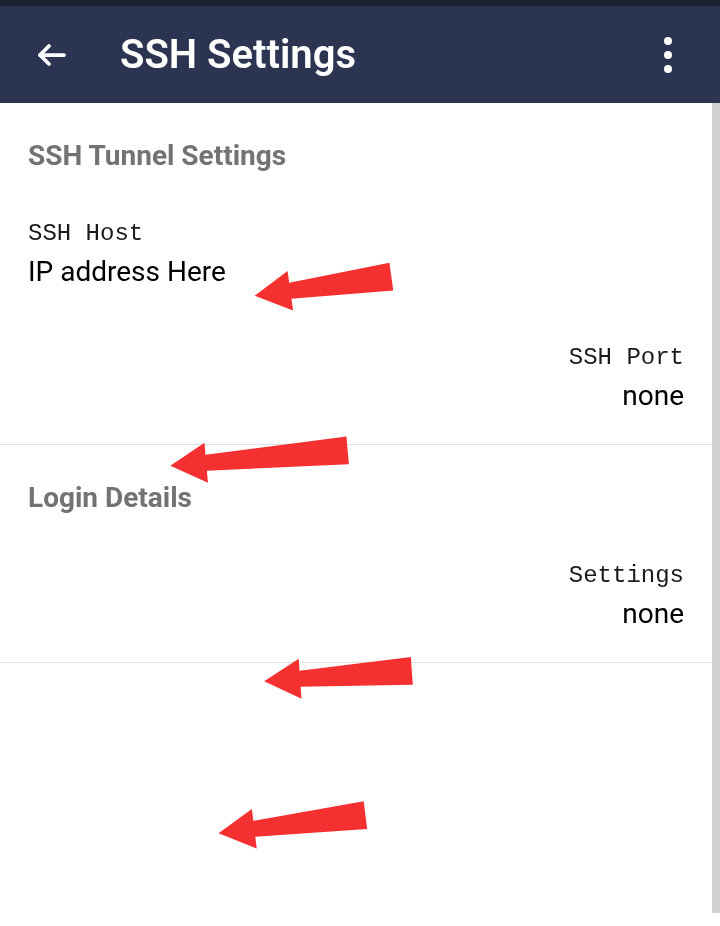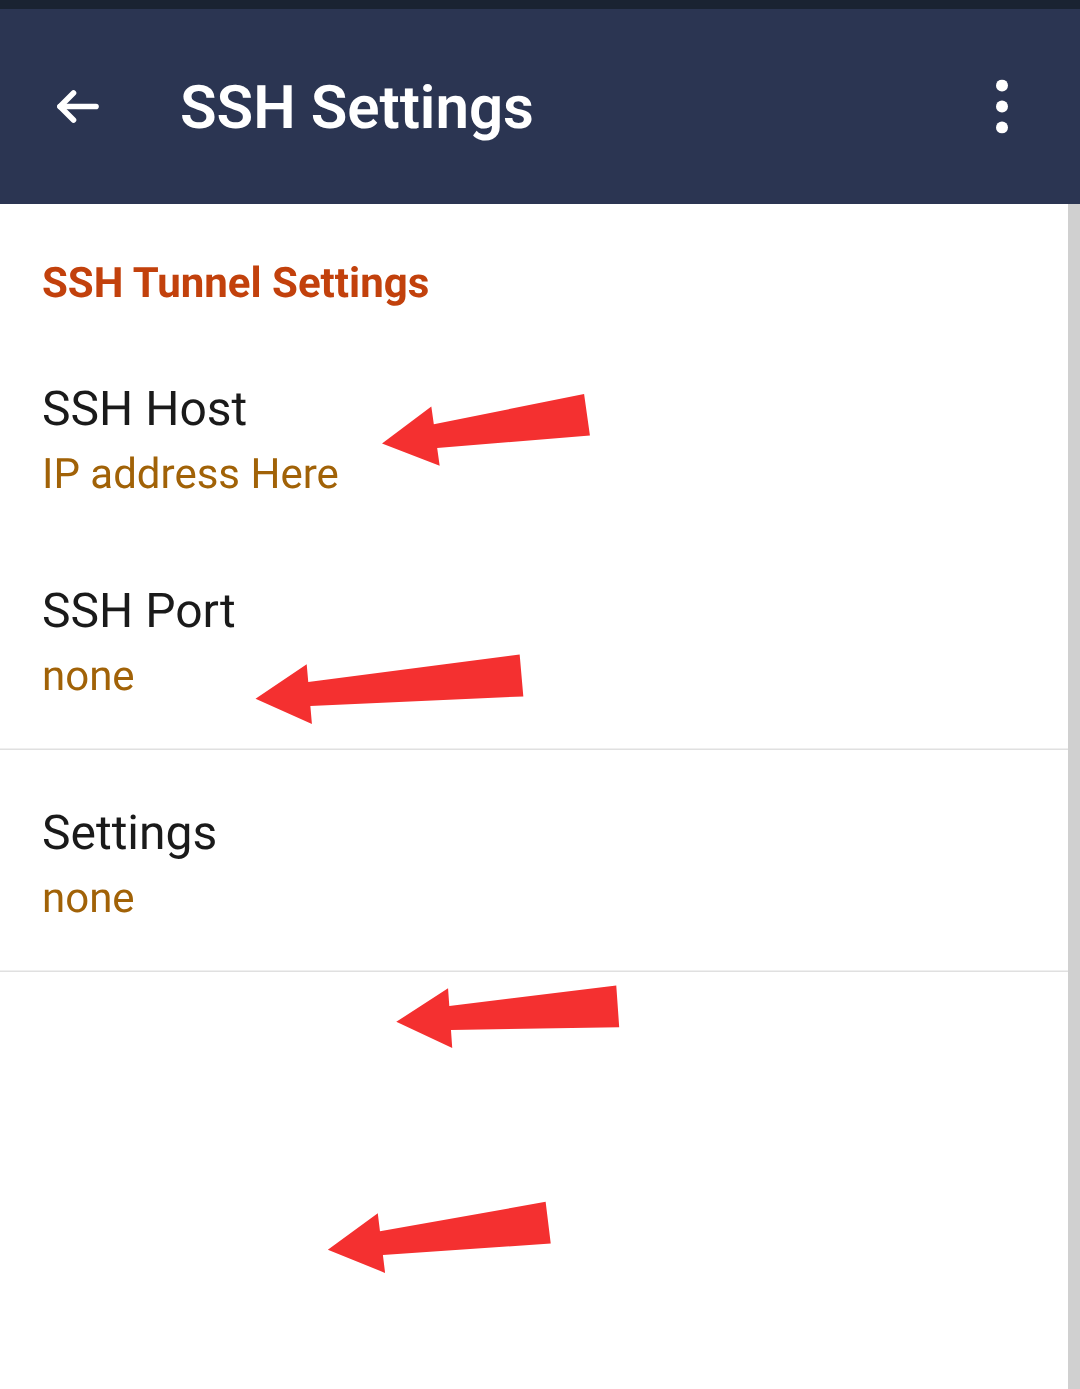--- a/index.html
+++ b/index.html
@@ -9,21 +9,21 @@
       font-family: -apple-system, BlinkMacSystemFont, 'Segoe UI', Roboto, sans-serif;
       background: #ffffff;
       position: relative;
       overflow: hidden;
     }
     .status-bar {
       height: 6px;
       background: #1a2332;
     }
     .app-bar {
-      height: 130px;
+      height: 97px;
       background: #2b3552;
       display: flex;
       align-items: center;
       padding: 0 28px;
       position: relative;
     }
     .back-button {
       width: 48px;
       height: 48px;
       display: flex;
@@ -49,41 +49,43 @@
     }
     .content {
       background: #ffffff;
       border-right: 8px solid #d0d0d0;
       height: calc(100% - 116px);
     }
     .section {
       padding: 36px 28px 32px 28px;
     }
     .section-header {
-      color: #c2410c;
+      color: #737373;
       font-size: 28px;
       font-weight: 700;
       margin-bottom: 48px;
     }
     .setting-item {
       margin-bottom: 56px;
       cursor: pointer;
       position: relative;
     }
     .setting-item:last-child {
       margin-bottom: 0;
+      text-align: right;
     }
     .setting-label {
       color: #1a1a1a;
-      font-size: 32px;
+      font-size: 24px;
       font-weight: 400;
       margin-bottom: 8px;
+      font-family: Liberation Mono, monospace;
     }
     .setting-value {
-      color: #a16207;
+      color: #000000;
       font-size: 28px;
       font-weight: 400;
     }
     .divider {
       height: 1px;
       background: #e0e0e0;
     }
     .arrow-icon {
       position: absolute;
       z-index: 10;
@@ -124,20 +126,21 @@
     </div>
     <div class="setting-item">
       <div class="setting-label">SSH Port</div>
       <div class="setting-value">none</div>
     </div>
   </div>
 
   <div class="divider"></div>
 
   <div class="section">
+    <div class="section-header">Login Details</div>
     <div class="setting-item">
       <div class="setting-label">Settings</div>
       <div class="setting-value">none</div>
     </div>
   </div>
 
   <div class="divider"></div>
 </div>
 
 <div class="arrow-icon arrow1">

